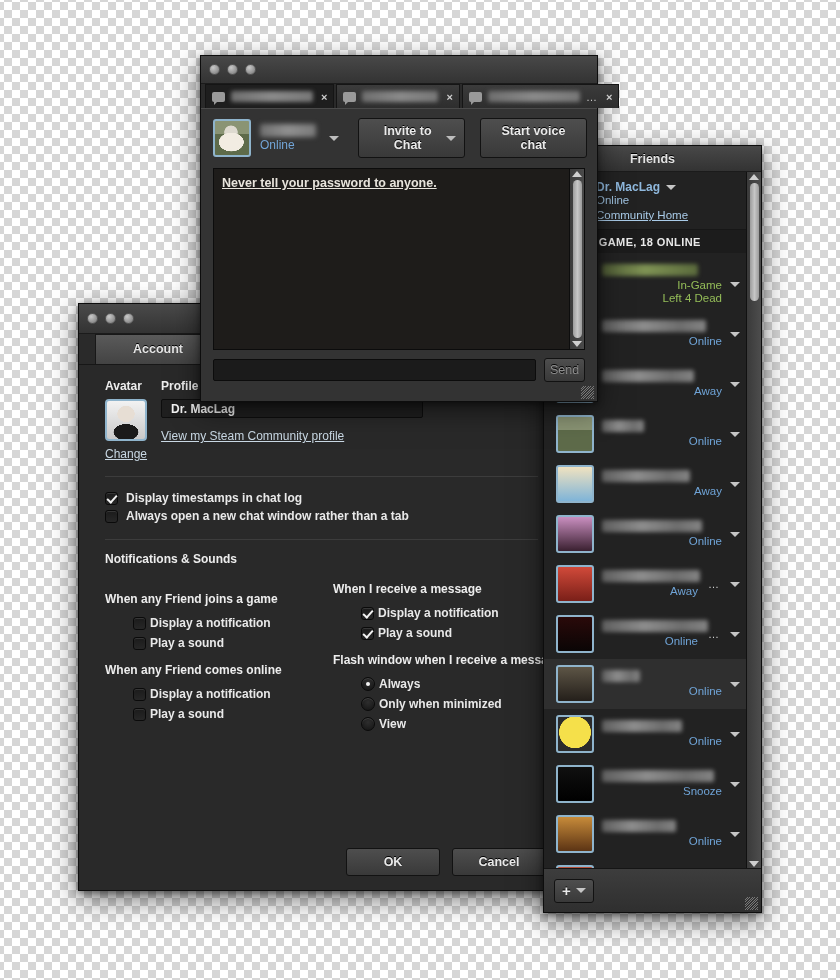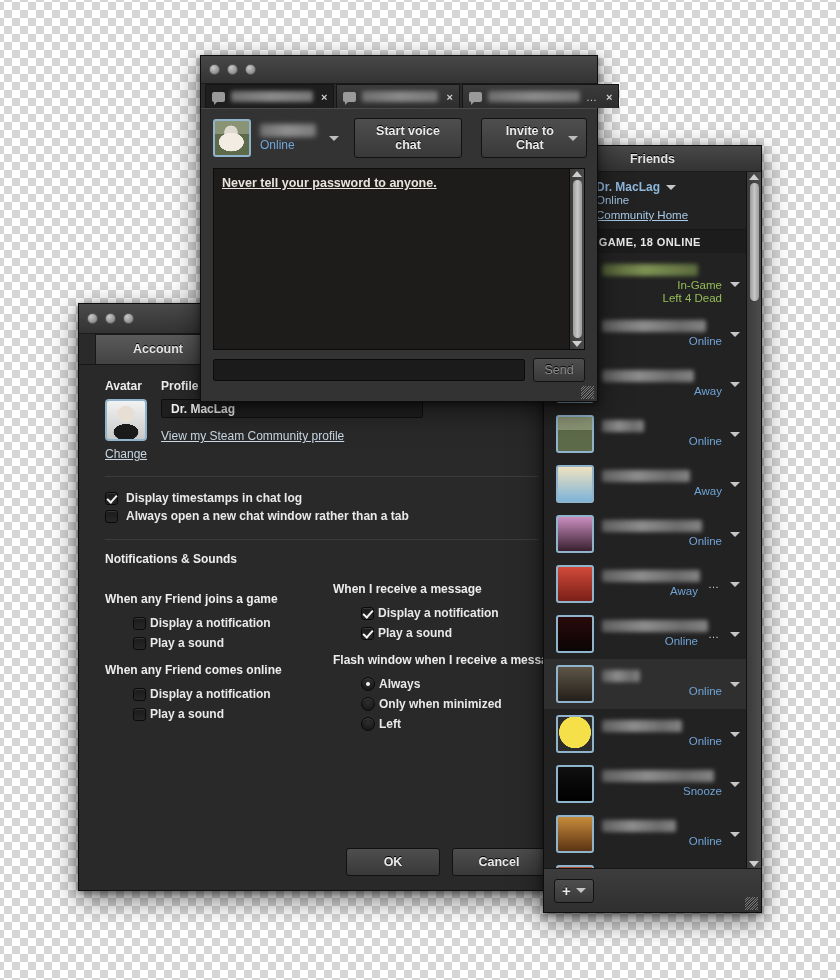--- a/index.html
+++ b/index.html
@@ -188,21 +188,21 @@
     margin: 8px 12px 0 12px;
   }
   .chat-input {
     flex: 1; height: 22px;
     background: #1b1b1b;
     border: 1px solid #0c0c0c;
     border-radius: 2px;
     box-sizing: border-box;
   }
   #send-button {
-    width: 52px; padding: 4px 0;
+    width: 41px; padding: 4px 0;
     color: #8d8d8d;
     font-weight: normal;
   }
   .resize-grip {
     position: absolute; right: 3px; bottom: 2px;
     width: 13px; height: 13px;
     background:
       linear-gradient(135deg, transparent 45%, #8a8a8a 45%, #8a8a8a 55%, transparent 55%) 0 0/5px 5px,
       linear-gradient(135deg, transparent 45%, #8a8a8a 45%, #8a8a8a 55%, transparent 55%) 4px 4px/5px 5px;
     opacity: .8;
@@ -501,21 +501,21 @@
         <div class="sub-row">
           <span class="radio selected"></span>
           <span class="chk-label">Always</span>
         </div>
         <div class="sub-row">
           <span class="radio"></span>
           <span class="chk-label">Only when minimized</span>
         </div>
         <div class="sub-row">
           <span class="radio"></span>
-          <span class="chk-label">Left</span>
+          <span class="chk-label">View</span>
         </div>
       </div>
     </div>
   </div>
 
   <div class="settings-footer">
     <div class="btn">OK</div>
     <div class="btn">Cancel</div>
   </div>
 </div>
@@ -691,25 +691,25 @@
       </div>
     </div>
 
   <div class="chat-userbar">
     <div class="avatar-lg av-cat"></div>
     <div class="chat-user-meta">
       <div class="name-blur"></div>
       <div class="status-online">Online</div>
     </div>
     <div class="caret-dn"></div>
-    <div class="btn" id="start-voice-chat-button">Start voice chat</div>
     <div class="btn" id="invite-to-chat-button">
       <span>Invite to Chat</span>
       <span class="caret-dn"></span>
     </div>
+    <div class="btn" id="start-voice-chat-button">Start voice chat</div>
   </div>
 
   <div class="chat-log-wrap">
     <div class="chat-log">
       <span class="sys-msg">Never tell your password to anyone.</span>
     </div>
     <div class="vscroll">
       <div class="arr-up"></div>
       <div class="thumb" style="flex:1;"></div>
       <div class="arr-dn"></div>

